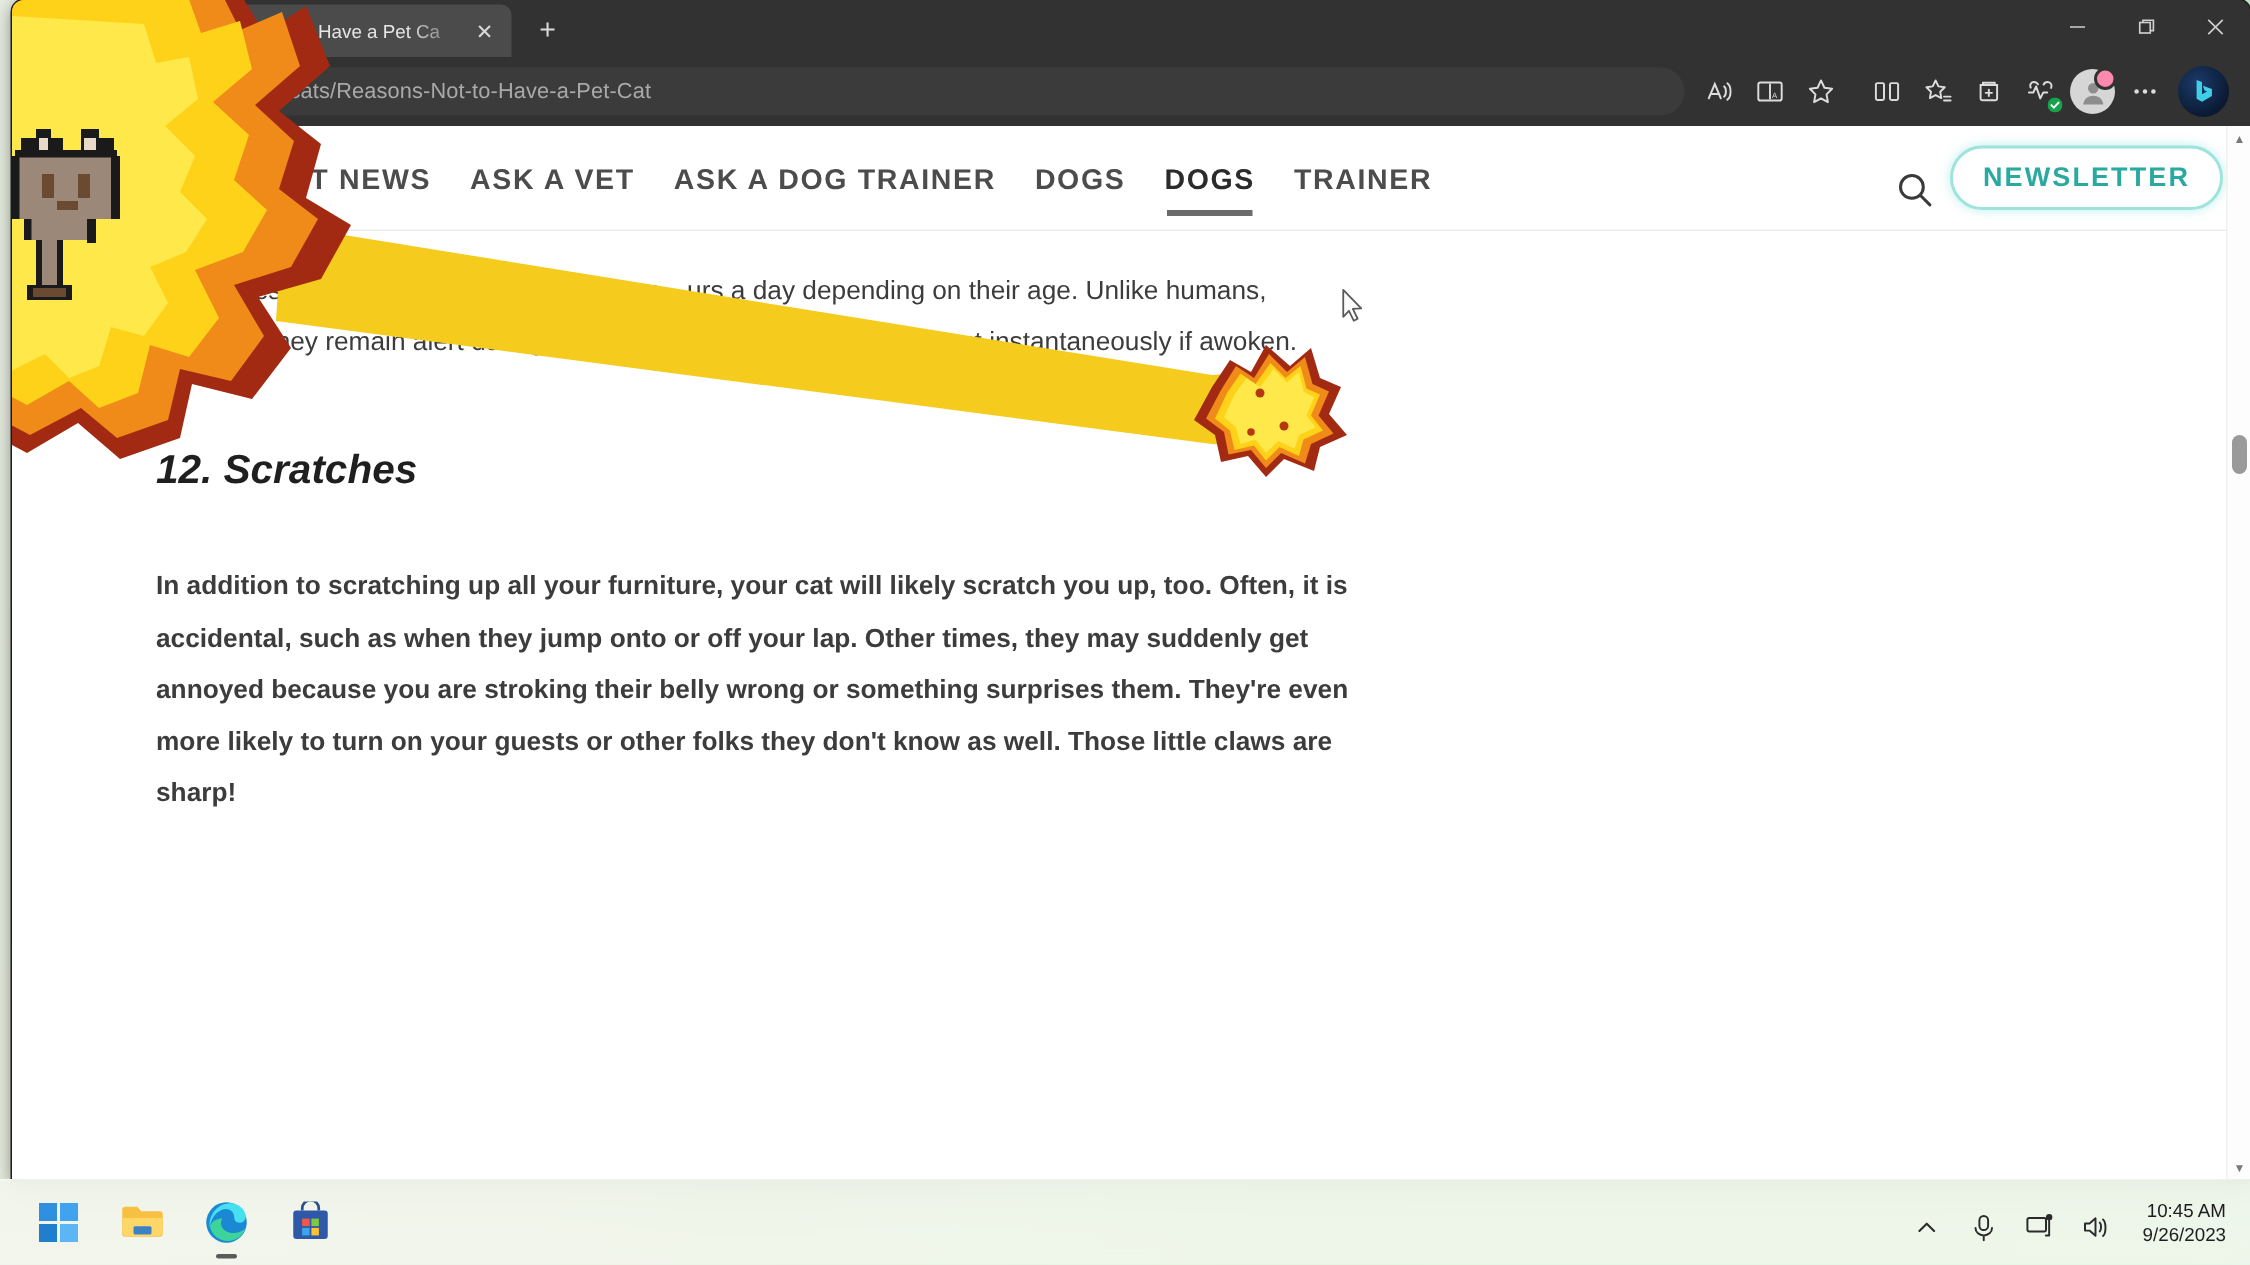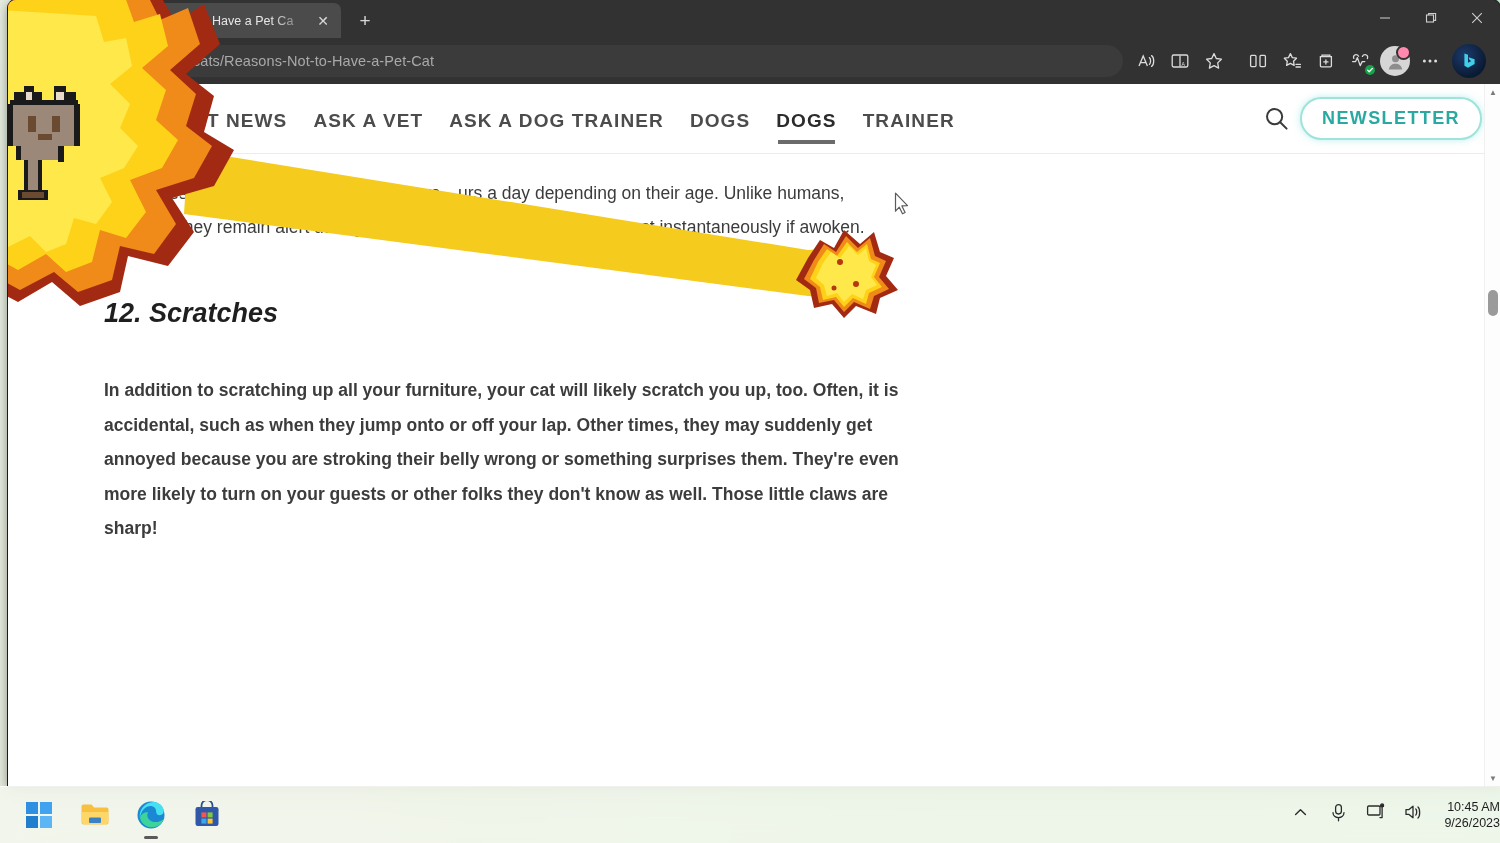--- a/index.html
+++ b/index.html
@@ -153,21 +153,21 @@
     white-space: nowrap;
   }
   .nav-item.active { color: #2b2b2b; }
   .nav-item.active::after {
     content: ''; position: absolute;
     left: 2px; right: 2px; bottom: 6px; height: 4px;
     background: #6b6b6b;
   }
   #header-right {
     margin-left: auto;
-    display: flex; align-items: center; gap: 10px;
+    display: flex; align-items: flex-end; gap: 10px;
   }
   #site-search-icon { color: #3a3a3a; display: flex; }
   #newsletter-button {
     border: 2px solid #9fe3dd;
     border-radius: 22px;
     padding: 9px 20px;
     color: #2aa9a0;
     font-size: 18px; font-weight: 700; letter-spacing: 1.4px;
     box-shadow: 0 0 7px rgba(130,226,218,.55);
     background: #fff;
@@ -240,22 +240,22 @@
     position: relative;
   }
   .task-icon.running::after {
     content: ''; position: absolute;
     bottom: -7px; left: 50%; transform: translateX(-50%);
     width: 14px; height: 3px; border-radius: 2px;
     background: #5a5a5a;
   }
   #tray {
     margin-left: auto;
-    display: flex; align-items: flex-start; gap: 14px;
-    padding-right: 0;
+    display: flex; align-items: flex-end; gap: 14px;
+    padding-right: 16px;
   }
   .tray-icon {
     color: #2b2b2b;
     display: flex; align-items: center; justify-content: center;
     width: 24px; height: 26px;
   }
   #clock {
     text-align: right;
     color: #1d1d1d;
     font-size: 12.5px;

